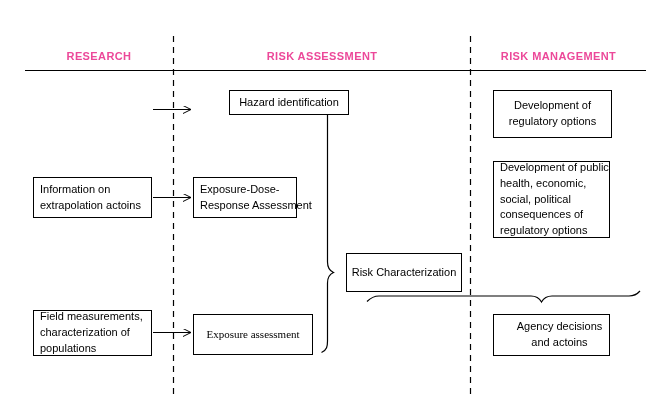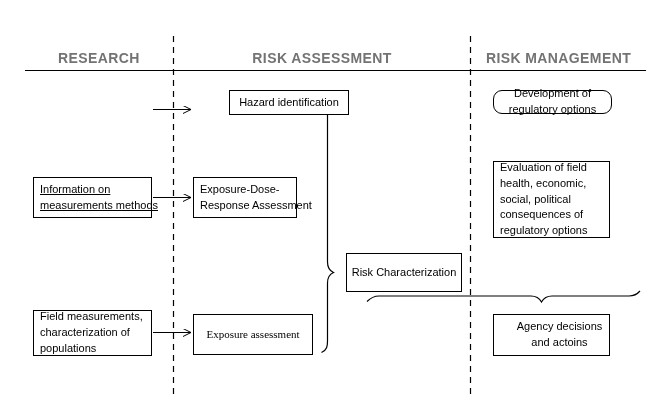--- a/index.html
+++ b/index.html
@@ -20,24 +20,24 @@
   }
   #diagram-svg {
     position: absolute;
     left: 0;
     top: 0;
     width: 671px;
     height: 411px;
   }
   .col-header {
     position: absolute;
-    font-size: 14px;
+    font-size: 11px;
     font-weight: bold;
     letter-spacing: 0.4px;
-    color: #737373;
+    color: #ec4899;
     white-space: nowrap;
     text-align: center;
   }
   .node-box {
     position: absolute;
     box-sizing: border-box;
     border: 1px solid #000000;
     background: #ffffff;
     color: #000000;
     font-size: 11px;
@@ -87,23 +87,23 @@
              C544,297.5 547,296 552,296
              L629,296
              C633,296 636,295.5 640,291" fill="none" stroke="#000000" stroke-width="1.2"></path>
   </svg>
 
   <div class="col-header" style="left:25px; top:50px; width:148px;">RESEARCH</div>
   <div class="col-header" style="left:174px; top:50px; width:296px;">RISK ASSESSMENT</div>
   <div class="col-header" style="left:471px; top:50px; width:175px;">RISK MANAGEMENT</div>
 
 
-  <div class="node-box align-left" style="left:33px; top:177px; width:119px; height:41px;text-decoration:underline;">
+  <div class="node-box align-left" style="left:33px; top:177px; width:119px; height:41px;">
     <span class="node-line">Information on</span>
-    <span class="node-line">measurements methods</span>
+    <span class="node-line">extrapolation actoins</span>
   </div>
 
   <div class="node-box align-left" style="left:33px; top:310px; width:119px; height:46px;">
     <span class="node-line">Field measurements,</span>
     <span class="node-line">characterization of</span>
     <span class="node-line">populations</span>
   </div>
 
   <div class="node-box align-center" style="left:193px; top:90px; width:120px; height:25px;margin-left:36px;">
     <span class="node-line">Hazard identification</span>
@@ -115,27 +115,27 @@
   </div>
 
   <div class="node-box align-center" style="left:193px; top:314px; width:120px; height:41px;font-family:Liberation Serif, serif;">
     <span class="node-line">Exposure assessment</span>
   </div>
 
   <div class="node-box align-center" style="left:346px; top:253px; width:116px; height:39px;">
     <span class="node-line">Risk Characterization</span>
   </div>
 
-  <div class="node-box align-center" style="left:493px; top:90px; width:119px; height:24px;border-radius:9px;">
+  <div class="node-box align-center" style="left:493px; top:90px; width:119px; height:48px;">
     <span class="node-line">Development of</span>
     <span class="node-line">regulatory options</span>
   </div>
 
   <div class="node-box align-left" style="left:493px; top:161px; width:117px; height:77px;">
-    <span class="node-line">Evaluation of field</span>
+    <span class="node-line">Development of public</span>
     <span class="node-line">health, economic,</span>
     <span class="node-line">social, political</span>
     <span class="node-line">consequences of</span>
     <span class="node-line">regulatory options</span>
   </div>
 
   <div class="node-box align-center" style="left:493px; top:314px; width:117px; height:42px;padding-left:22px;">
     <span class="node-line">Agency decisions</span>
     <span class="node-line">and actoins</span>
   </div>

